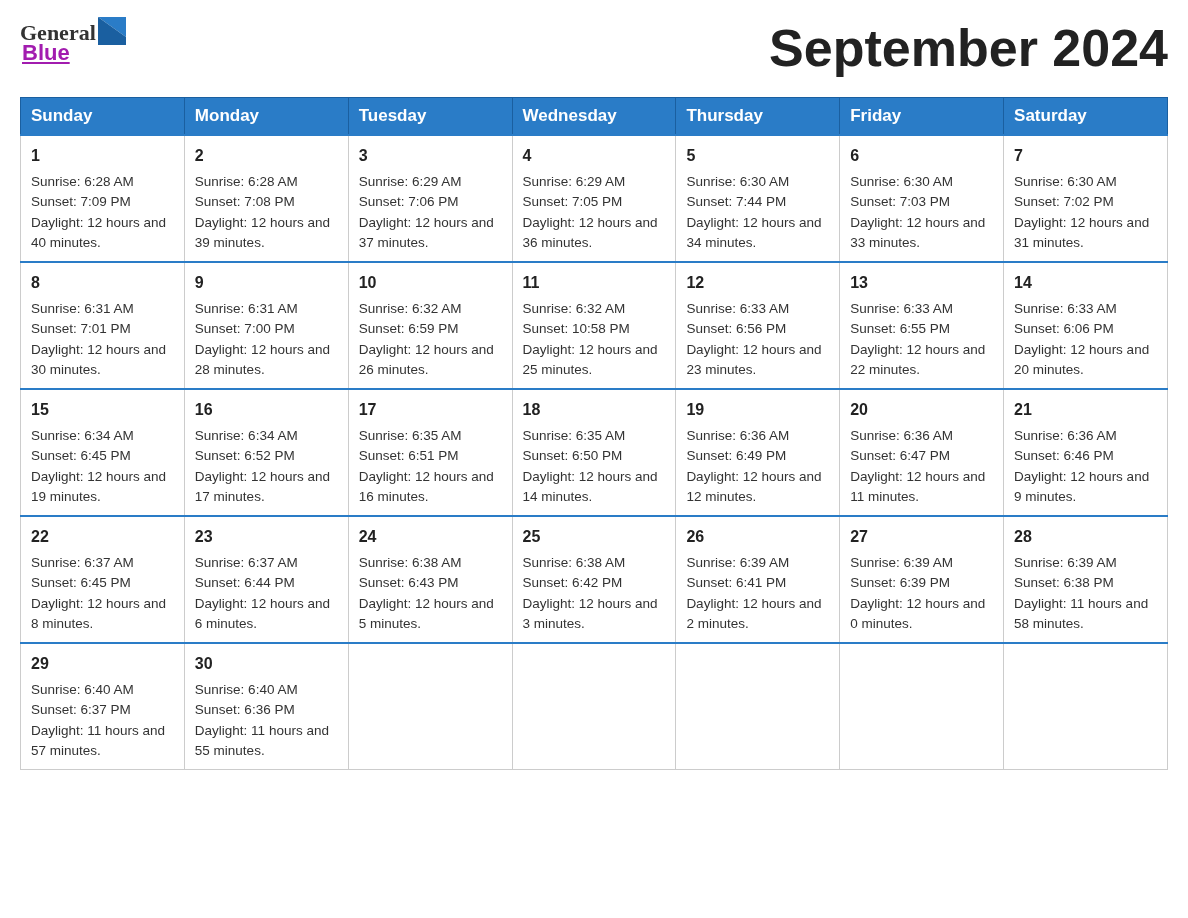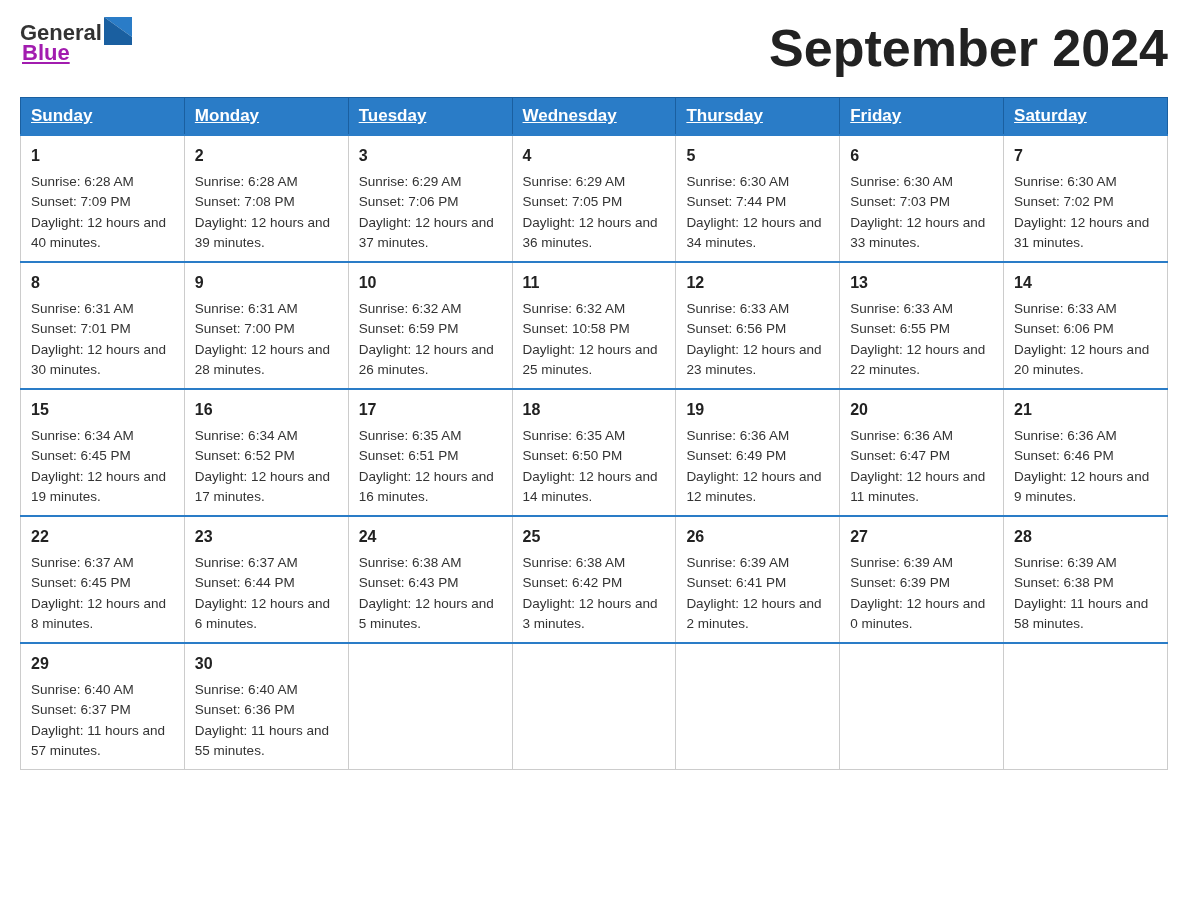--- a/index.html
+++ b/index.html
@@ -18,20 +18,21 @@
     }
     .logo {
       display: flex;
       align-items: center;
       gap: 4px;
     }
     .logo-text-general {
       font-size: 22px;
       font-weight: bold;
       color: #333;
+      font-family: Liberation Serif, serif;
     }
     .logo-text-blue {
       font-size: 22px;
       font-weight: bold;
       color: #a21caf;
       text-decoration: underline;
     }
     .title-section {
       text-align: right;
     }
@@ -52,21 +53,20 @@
       border: 1px solid #aaa;
     }
     .calendar th {
       background-color: #2a7cc7;
       color: #fff;
       font-size: 17px;
       font-weight: bold;
       padding: 8px 10px;
       text-align: left;
       border: 1px solid #1a5fa0;
-      text-decoration: underline;
     }
     .calendar td {
       vertical-align: top;
       padding: 8px 10px;
       border: 1px solid #ccc;
       width: 14.28%;
       min-height: 100px;
       font-size: 13.5px;
       color: #333;
       line-height: 1.5;

